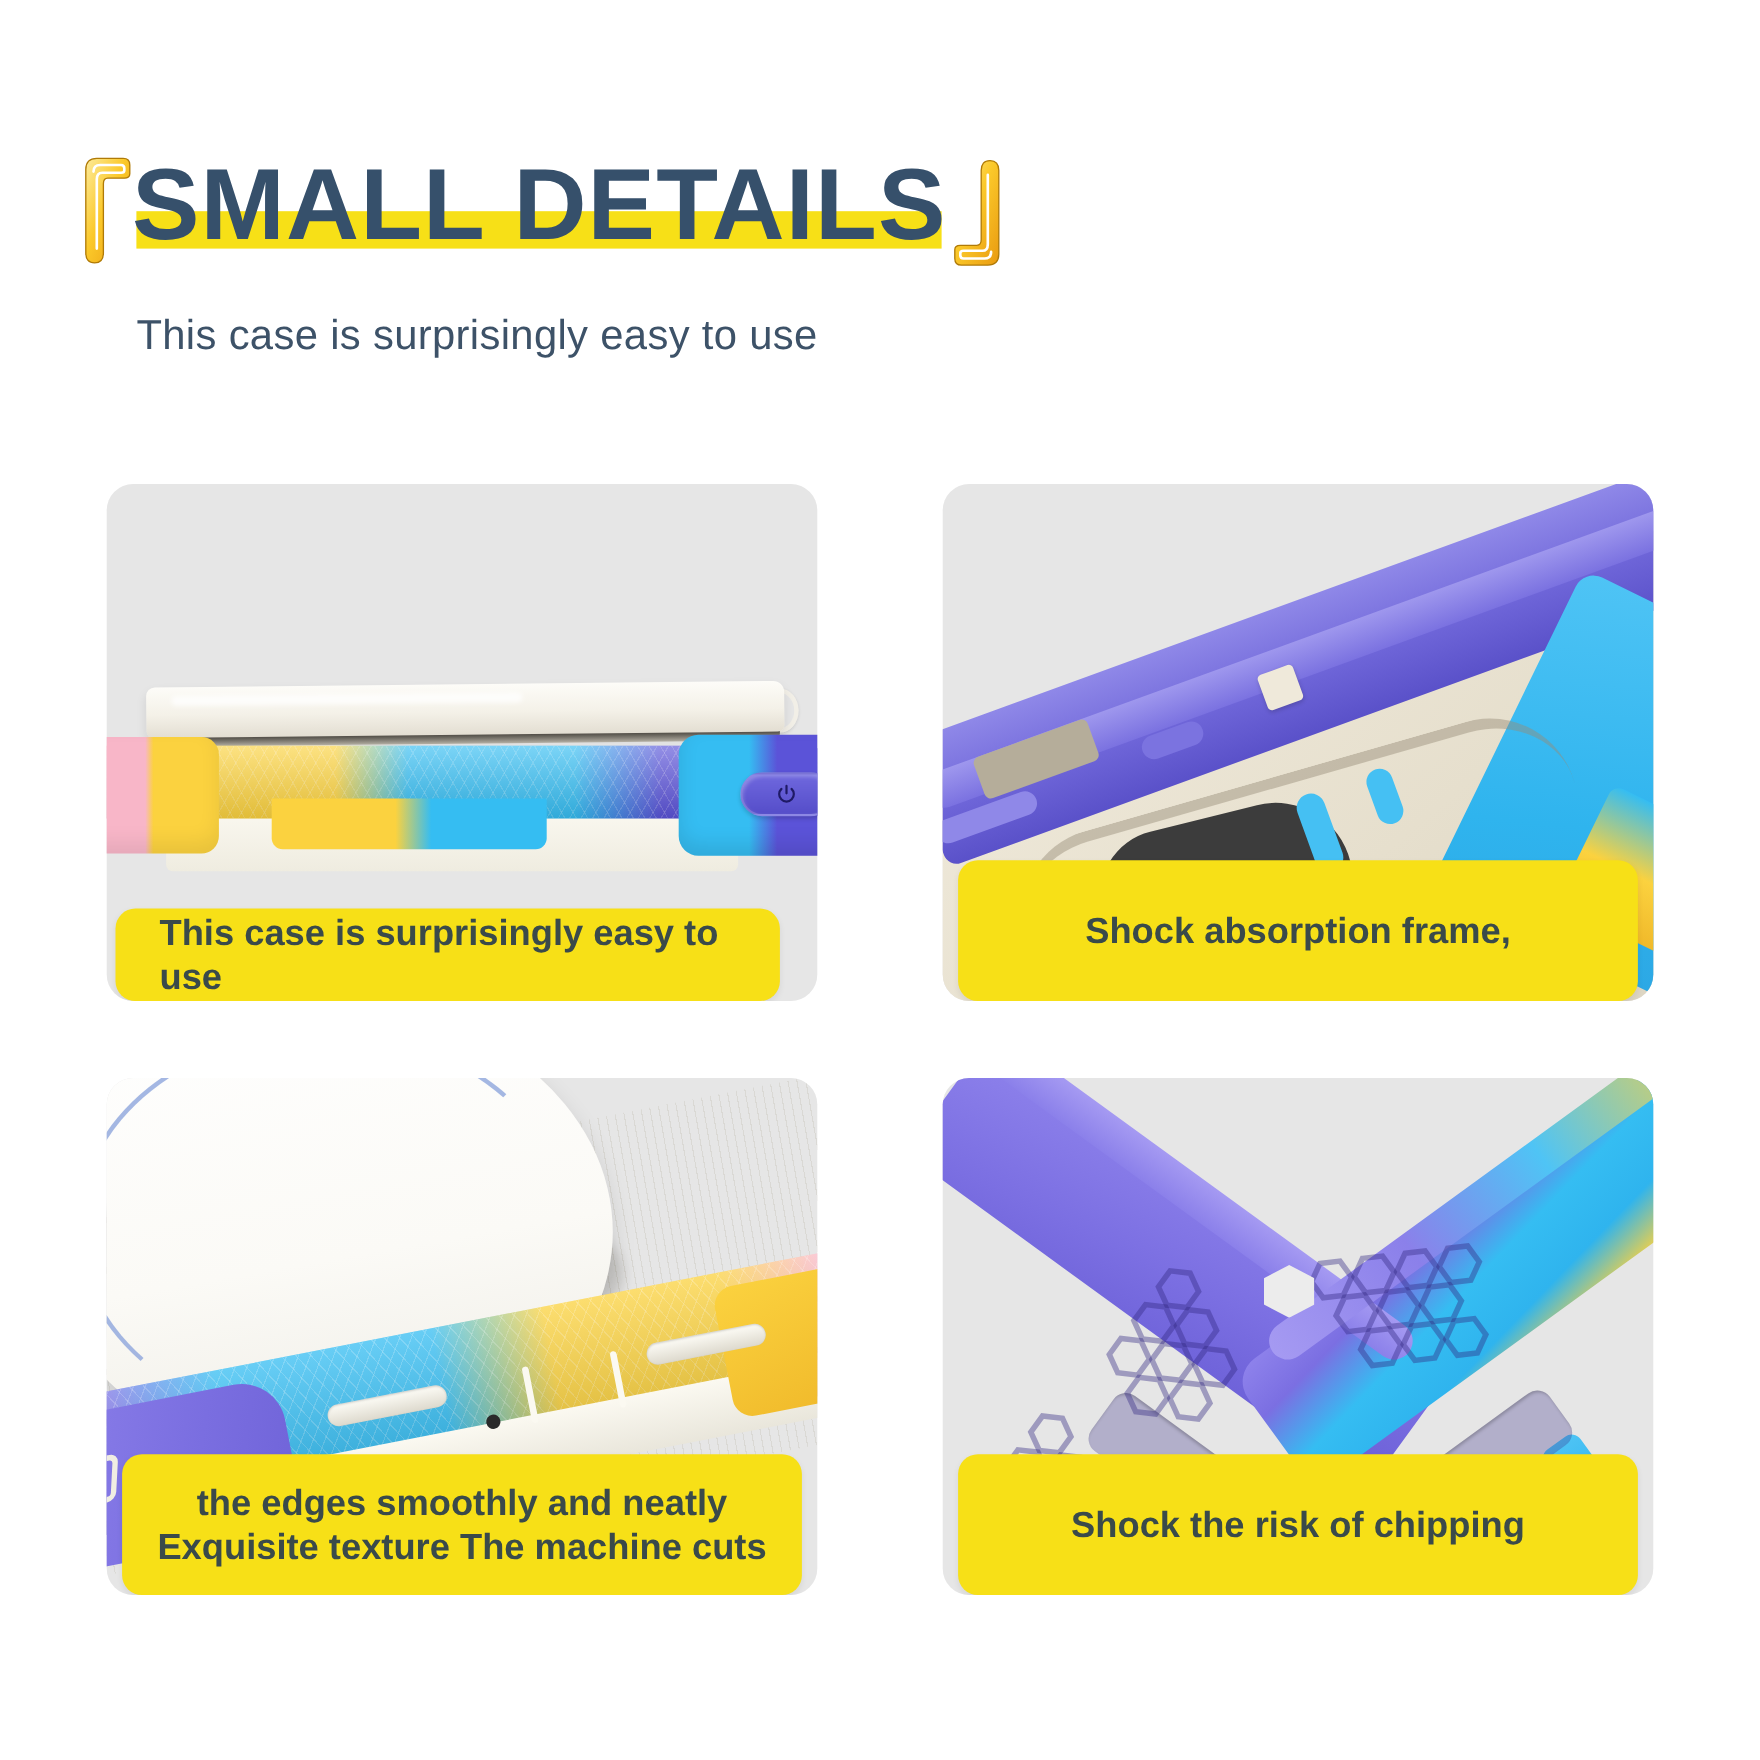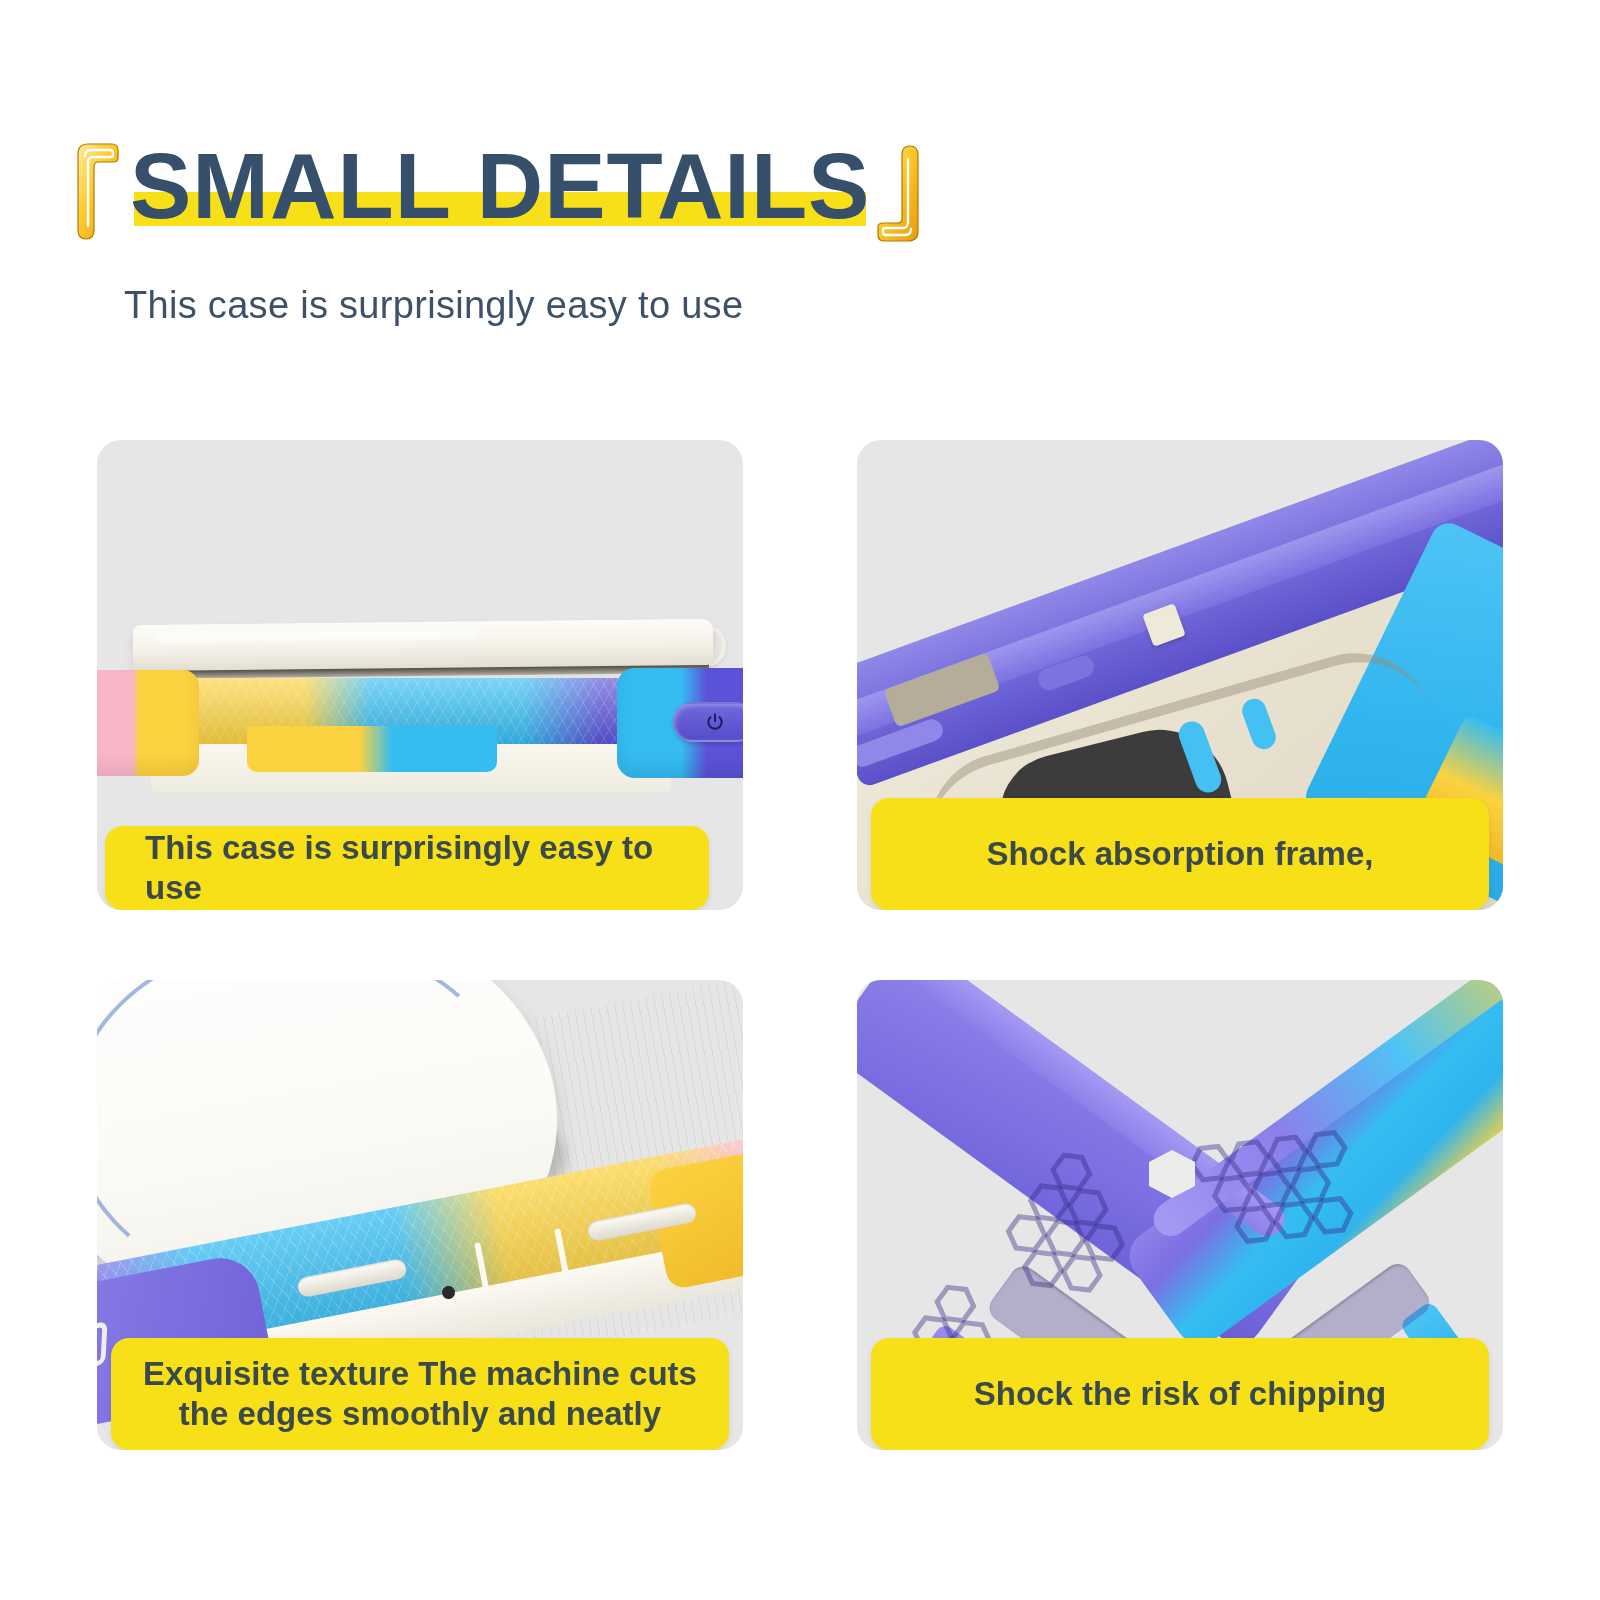--- a/index.html
+++ b/index.html
@@ -16,21 +16,21 @@
 
   .title-row {
     position:absolute; left:72px; top:140px;
     display:flex; align-items:flex-start;
   }
 
   .bracket { width:48px; height:105px; position:relative; flex:none; }
   .bracket svg { display:block; width:100%; height:100%; }
   .bracket-right { align-self:flex-end; margin-left:6px; }
 
-  .title-wrap { position:relative; margin-left:10px; }
+  .title-wrap { position:relative; }
   .hl-bar {
     position:absolute; left:4px; bottom:8px;
     width:calc(100% - 8px); height:34px;
     background:#f7e017; z-index:0;
   }
   .title {
     position:relative; z-index:1;
     font-size:92px; font-weight:bold; letter-spacing:1px;
     color:#36506b; line-height:1.02;
     font-family:"Liberation Sans", sans-serif;
@@ -69,21 +69,21 @@
     border-radius:18px;
     color:#3a4a4a;
     font-size:33px; font-weight:bold; line-height:1.22;
     display:flex; align-items:center; justify-content:center;
     text-align:center;
     padding:14px 12px;
     z-index:40;
     box-shadow:0 3px 6px rgba(0,0,0,.07);
   }
   .caption.one-line { height:84px; left:8px; right:34px; justify-content:flex-start; padding-left:40px; text-align:left; }
-  .caption.two-line { height:112px; }
+  .caption.two-line { height:128px; }
   .caption .ln { display:block; }
 
   
   .p1-tablet {
     position:absolute; left:36px; top:182px; width:580px; height:46px;
     background:linear-gradient(180deg,#fdfcf8 0%,#f4f1e8 55%,#e3ded2 100%);
     border-radius:8px 10px 6px 6px;
     box-shadow:0 5px 10px rgba(0,0,0,.10);
     transform:rotate(-0.6deg);
     z-index:5;
@@ -469,22 +469,22 @@
       <div class="p3-btn p3-b1"></div>
       <div class="p3-btn p3-b2"></div>
       <div class="p3-mic"></div>
       <div class="p3-seam p3-sm1"></div>
       <div class="p3-seam p3-sm2"></div>
       <div class="p3-corner"></div>
       <div class="p3-hex"></div>
     </div>
     <div class="caption two-line">
       <span>
+        <span class="ln">the edges smoothly and neatly</span>
         <span class="ln">Exquisite texture The machine cuts</span>
-        <span class="ln">the edges smoothly and neatly</span>
       </span>
     </div>
   </div>
 
   <div class="panel">
     <div class="stage">
       <div class="p4-tab p4-t1"></div>
       <div class="p4-tab p4-t2"></div>
       <div class="p4-arm p4-left"></div>
       <div class="p4-arm p4-right"></div>

